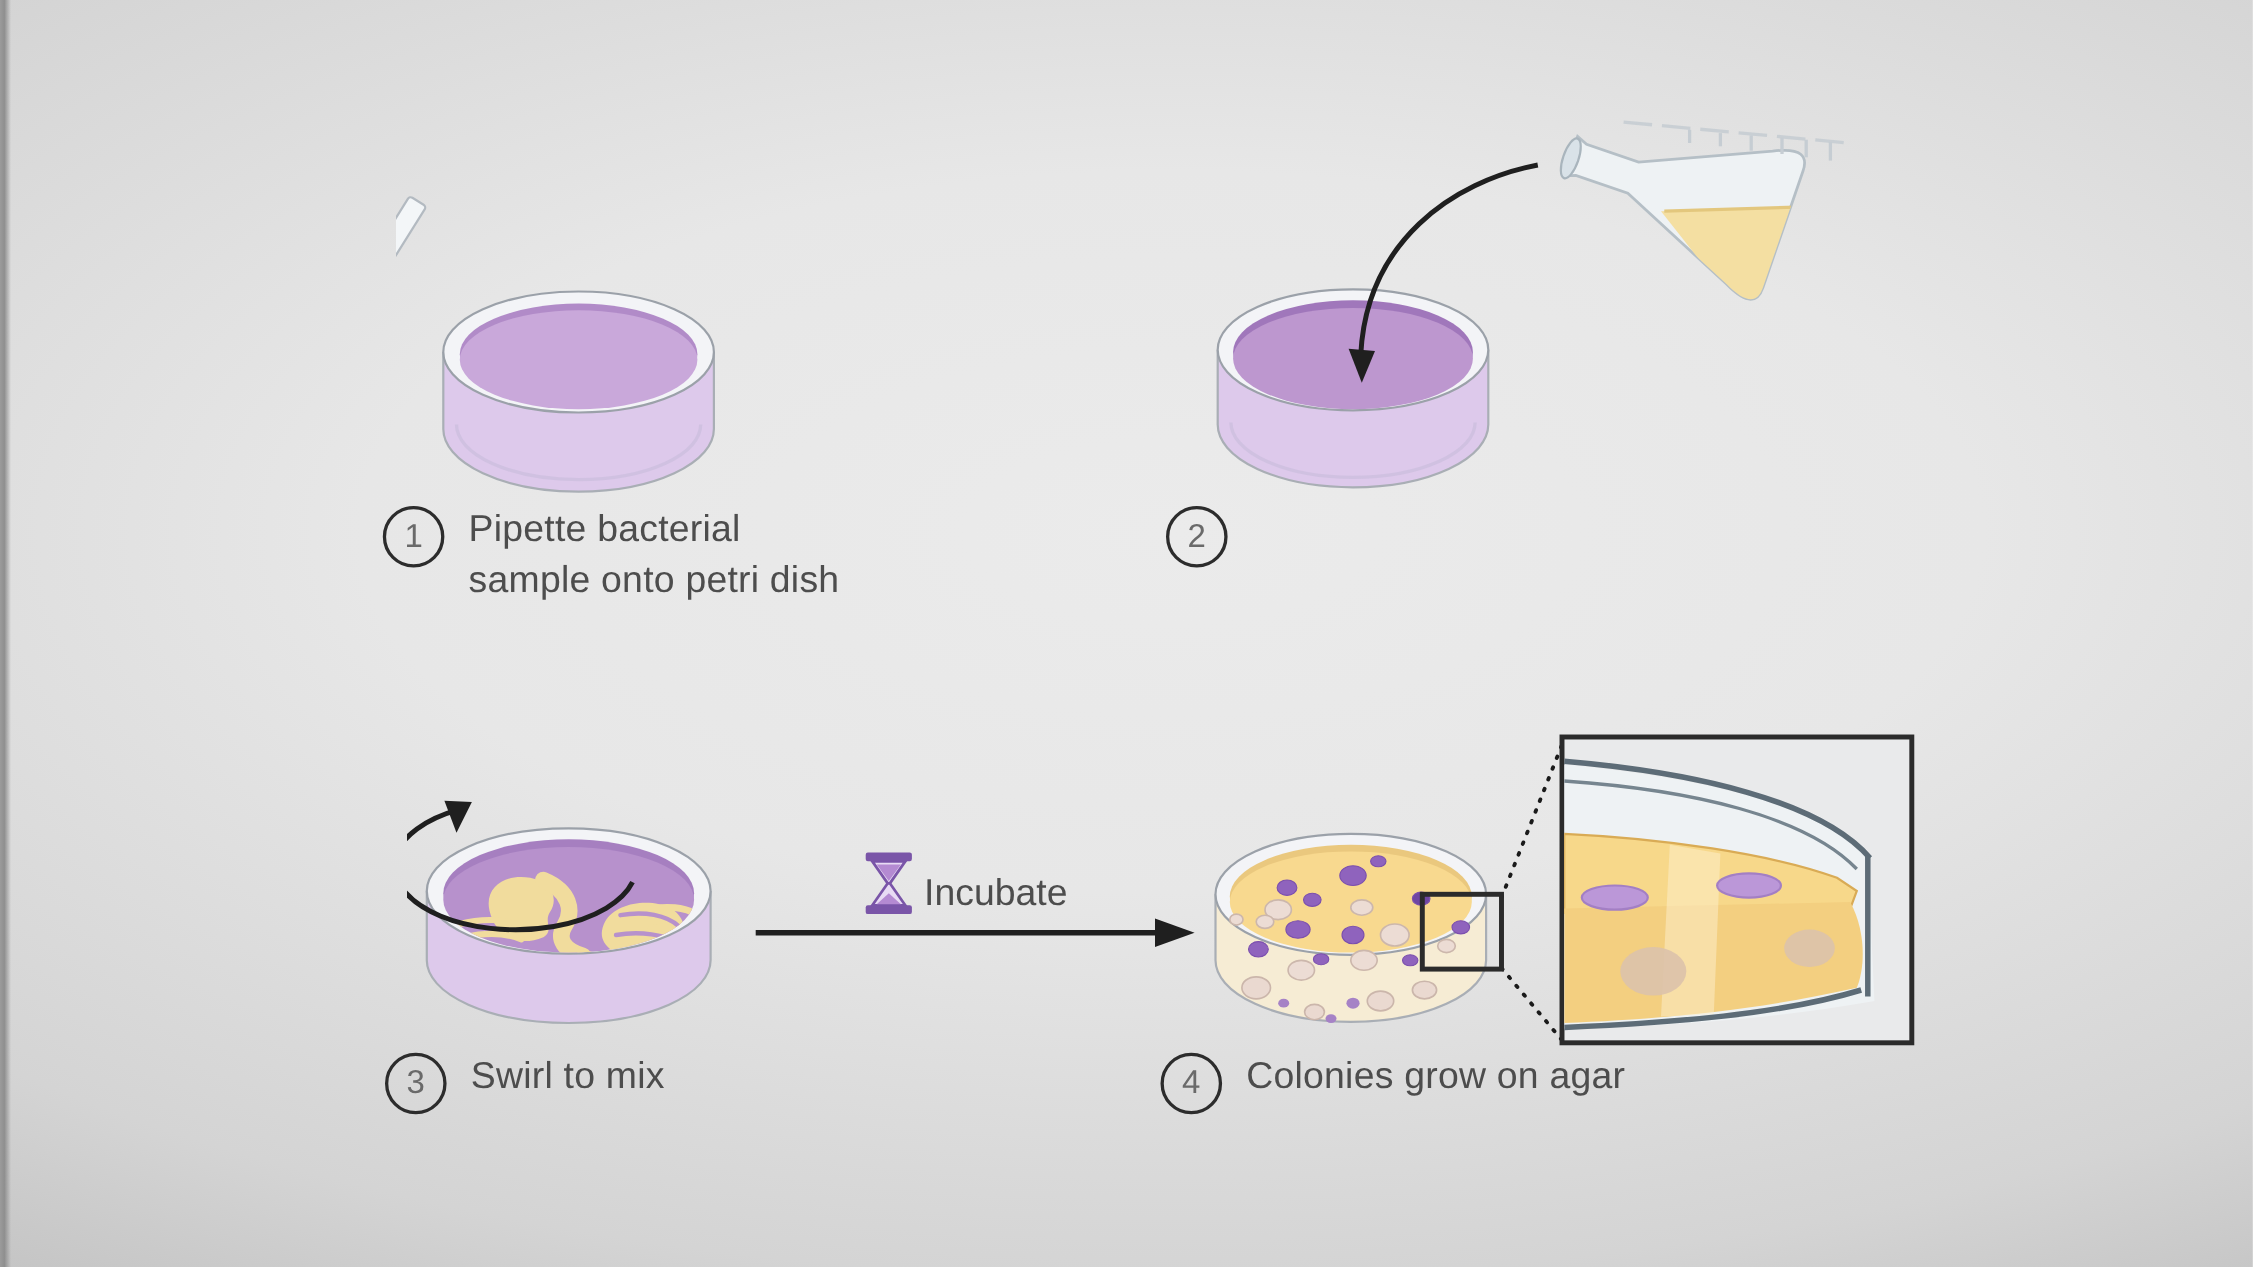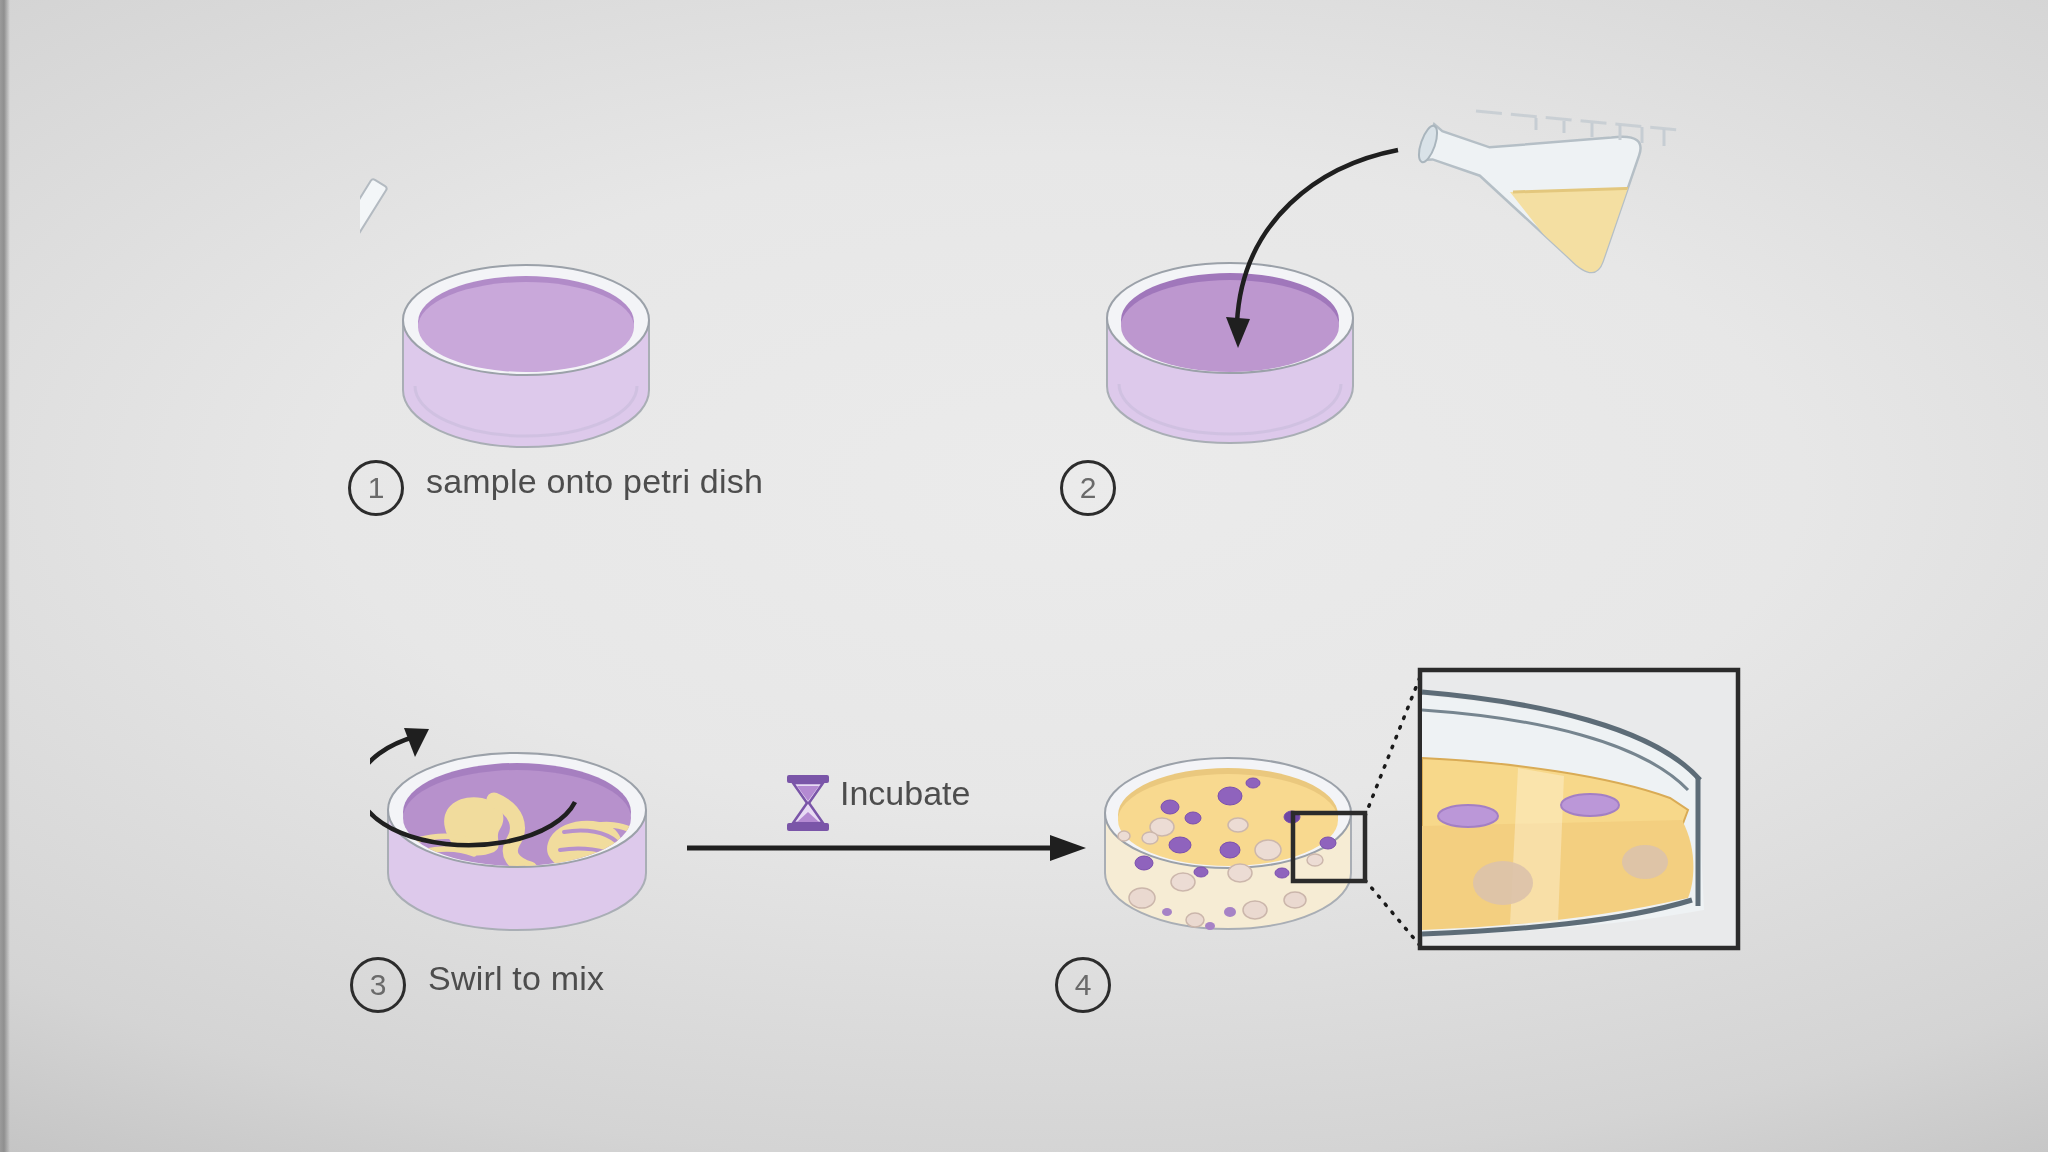--- a/index.html
+++ b/index.html
@@ -13,21 +13,21 @@
     background:linear-gradient(to right,#9b9b9b,#8f8f8f 40%,rgba(150,150,150,0));}
   .stage{position:absolute;inset:0;}
   .illus{position:absolute;}
   .step-label{position:absolute;display:flex;align-items:flex-start;gap:22px;color:#4d4d4d;}
   .num-circle{
     width:50px;height:50px;border:3px solid #2c2c2c;border-radius:50%;
     display:flex;align-items:center;justify-content:center;
     font-size:30px;color:#6a6a6a;flex:0 0 auto;background:transparent;margin-top:2px;
   }
   .label-lines{font-size:34px;line-height:46px;color:#4d4d4d;letter-spacing:0.2px;}
-  .incubate{position:absolute;display:flex;align-items:flex-start;gap:10px;color:#4d4d4d;}
+  .incubate{position:absolute;display:flex;align-items:flex-end;gap:10px;color:#4d4d4d;}
   .incubate .txt{font-size:34px;}
 </style>
 </head>
 <body>
 
 <div class="edge-strip" style="left:0"></div>
 
 <div class="stage">
 
   <svg class="illus" style="left:360px;top:150px" width="300" height="310" viewBox="0 0 300 310">
@@ -187,38 +187,40 @@
         <path d="M608,128 L608,256" fill="none" stroke="#5d6c77" stroke-width="5"></path>
         <path d="M332,284 C430,280 530,272 602,250" fill="none" stroke="#5d6c77" stroke-width="5"></path>
       </g>
       <rect x="203" y="163" width="72" height="68" fill="none" stroke="#2b2b2b" stroke-width="4.5"></rect>
     </g>
   </svg>
 
   <div class="step-label" style="left:348px;top:458px">
     <div class="num-circle">1</div>
     <div class="label-lines">
+      <div>Pipette bacterial</div>
       <div>sample onto petri dish</div>
     </div>
   </div>
 
   <div class="step-label" style="left:1060px;top:458px">
     <div class="num-circle">2</div>
   </div>
 
   <div class="step-label" style="left:350px;top:955px">
     <div class="num-circle">3</div>
     <div class="label-lines">
       <div>Swirl to mix</div>
     </div>
   </div>
 
   <div class="step-label" style="left:1055px;top:955px">
     <div class="num-circle">4</div>
     <div class="label-lines">
+      <div>Colonies grow on agar</div>
     </div>
   </div>
 
   <div class="incubate" style="left:786px;top:774px">
     <svg width="44" height="58" viewBox="0 0 44 58">
       <polygon points="7,9 37,9 23,29 21,29" fill="#e8dbf4" stroke="#7a55a8" stroke-width="2.5"></polygon>
       <polygon points="7,49 37,49 23,29 21,29" fill="#e8dbf4" stroke="#7a55a8" stroke-width="2.5"></polygon>
       <polygon points="11,12 33,12 22,27" fill="#b48ad2"></polygon>
       <polygon points="11,48 33,48 22,38" fill="#b48ad2"></polygon>
       <rect x="1" y="1" width="42" height="8" rx="2" fill="#7a55a8"></rect>

